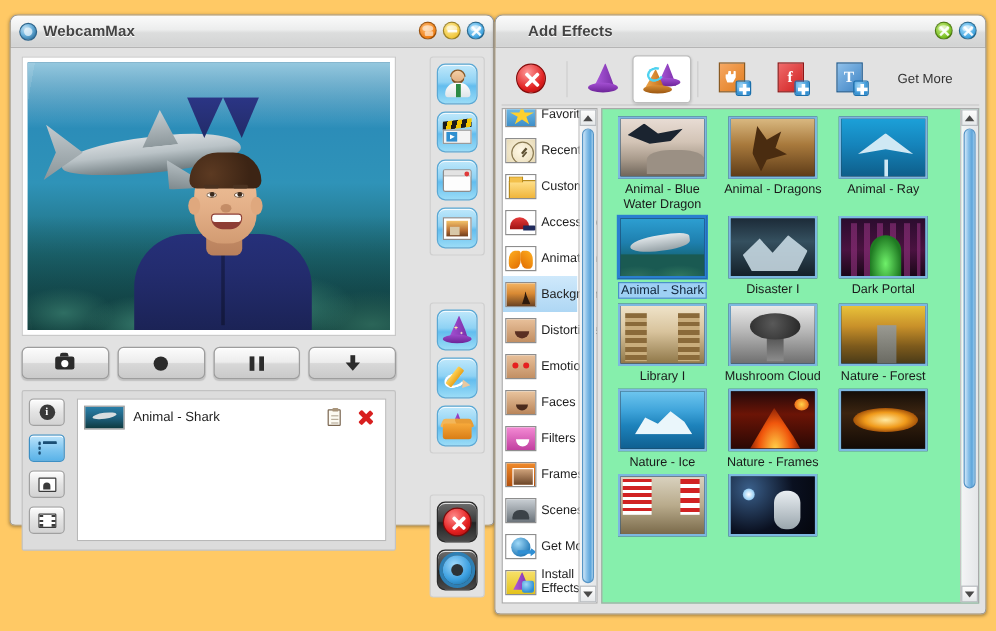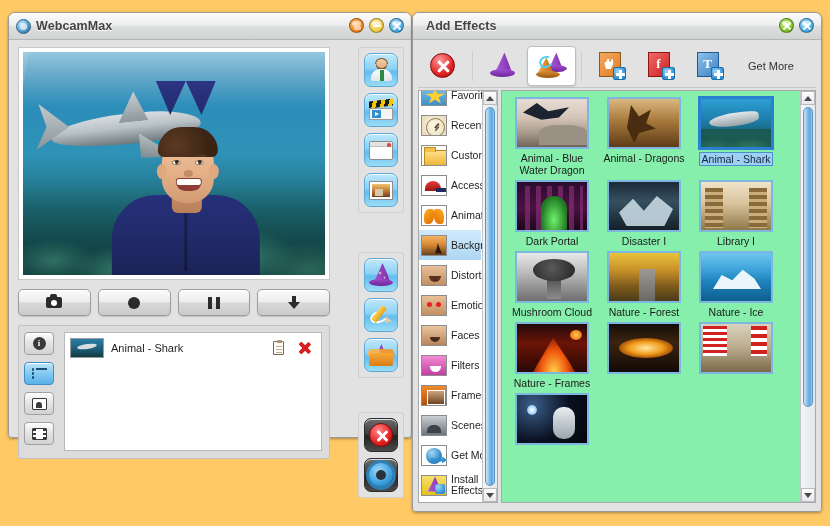--- a/index.html
+++ b/index.html
@@ -645,21 +645,21 @@
       <div class="vicon dark">
         <span class="gi-gear"></span>
       </div>
     </div>
 
   </div>
 </div>
 
 <div class="win" id="win-right">
   <div class="titlebar">
-    <span class="title-text" style="margin-left:6px">Add Effects</span>
+    <span class="title-text" style="margin-left:20px">Add Effects</span>
     <span class="tb-buttons">
       <span class="tbtn green">
           <i class="x1"></i>
           <i class="x2"></i>
         </span>
       <span class="tbtn blue">
           <i class="x1"></i>
           <i class="x2"></i>
         </span>
     </span>
@@ -817,37 +817,43 @@
               <i class="a-bluedragon"></i>
             </div>
             <div class="cell-lb">Animal - Blue Water Dragon</div>
           </div>
           <div class="cell">
             <div class="cell-img">
               <i class="a-dragons"></i>
             </div>
             <div class="cell-lb">Animal - Dragons</div>
           </div>
+          <div class="cell">
+            <div class="cell-img">
+              <i class="a-ray"></i>
+            </div>
+            <div class="cell-lb">Animal - Ray</div>
+          </div>
           <div class="cell sel">
             <div class="cell-img">
               <i class="a-shark"></i>
             </div>
             <div class="cell-lb">Animal - Shark</div>
           </div>
           <div class="cell">
             <div class="cell-img">
+              <i class="a-disaster"></i>
+            </div>
+            <div class="cell-lb">Disaster I</div>
+          </div>
+          <div class="cell">
+            <div class="cell-img">
               <i class="a-portal"></i>
             </div>
             <div class="cell-lb">Dark Portal</div>
-          </div>
-          <div class="cell">
-            <div class="cell-img">
-              <i class="a-disaster"></i>
-            </div>
-            <div class="cell-lb">Disaster I</div>
           </div>
           <div class="cell">
             <div class="cell-img">
               <i class="a-library"></i>
             </div>
             <div class="cell-lb">Library I</div>
           </div>
           <div class="cell">
             <div class="cell-img">
               <i class="a-mushroom"></i>

